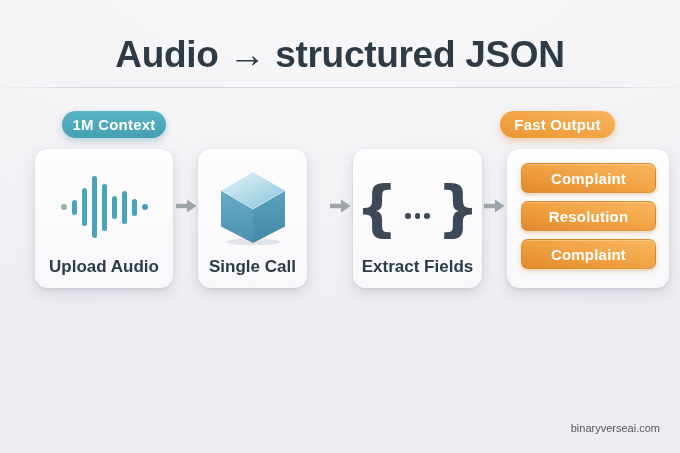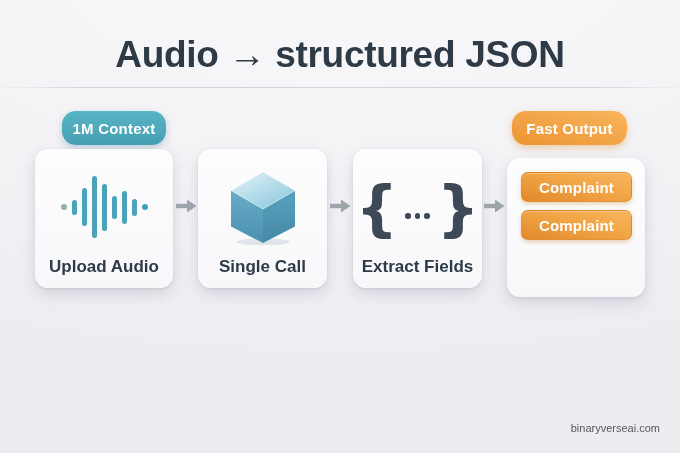--- a/index.html
+++ b/index.html
@@ -18,46 +18,46 @@
     font-size: 37px; font-weight: bold; letter-spacing: -0.3px;
     color: #2e3b47;
   }
   .divider {
     position: absolute; top: 87px; left: 0; width: 100%; height: 1px;
     background: linear-gradient(90deg, rgba(176,176,190,0.05),
       rgba(176,176,190,0.45) 12%, rgba(176,176,190,0.45) 88%, rgba(176,176,190,0.05));
   }
   
   .badge {
-    position: absolute; top: 111px; height: 34px;
+    position: absolute; top: 111px; height: 27px;
     border-radius: 14px;
     display: flex; align-items: center; justify-content: center;
     color: #ffffff; font-weight: bold; font-size: 15px; letter-spacing: 0.2px;
   }
   .badge-context {
     left: 62px; width: 104px;
     background: linear-gradient(180deg, #58b5c4, #459fb3);
     box-shadow: 0 3px 7px rgba(62,138,158,0.32);
   }
   .badge-output {
-    left: 512px; width: 115px;
+    left: 500px; width: 115px;
     background: linear-gradient(to top right, #ec9533, #f8b55c);
     box-shadow: 0 3px 7px rgba(222,148,54,0.38);
   }
   
   .card {
     position: absolute; top: 149px; height: 139px;
     background: linear-gradient(180deg, #fdfdfe, #f8f8fa);
     border-radius: 13px;
     box-shadow: 0 6px 14px rgba(135,135,158,0.26), 0 1px 3px rgba(135,135,158,0.18);
   }
   .card-1 { left: 35px;  width: 138px; }
-  .card-2 { left: 198px; width: 129px; }
+  .card-2 { left: 198px; width: 109px; }
   .card-3 { left: 353px; width: 129px; }
-  .card-4 { left: 507px; width: 138px; margin-top: 9px; }
+  .card-4 { left: 507px; width: 162px; }
   .card-label {
     position: absolute; bottom: 11px; left: 0; width: 100%;
     text-align: center;
     font-size: 17px; font-weight: bold; color: #2d3b49;
   }
   
   .waveform {
     position: absolute; top: 15px; left: 0; width: 100%; height: 86px;
     display: flex; align-items: center; justify-content: center; gap: 5px;
   }
@@ -185,19 +185,20 @@
   </div>
 
   <svg class="arrow arrow-3" viewBox="0 0 21 16">
     <path d="M0 8 H12" stroke="#9ea5ab" stroke-width="4.4" fill="none"></path>
     <path d="M11 1.6 L20.5 8 L11 14.4 Z" fill="#9ea5ab"></path>
   </svg>
 
   <div class="card card-4">
     <div class="chip-stack">
       <div class="chip">Complaint</div>
+      <div class="chip">Resolution</div>
       <div class="chip">Complaint</div>
     </div>
   </div>
 
   <div class="watermark">binaryverseai.com</div>
 
 </div>
 
 </body></html>

